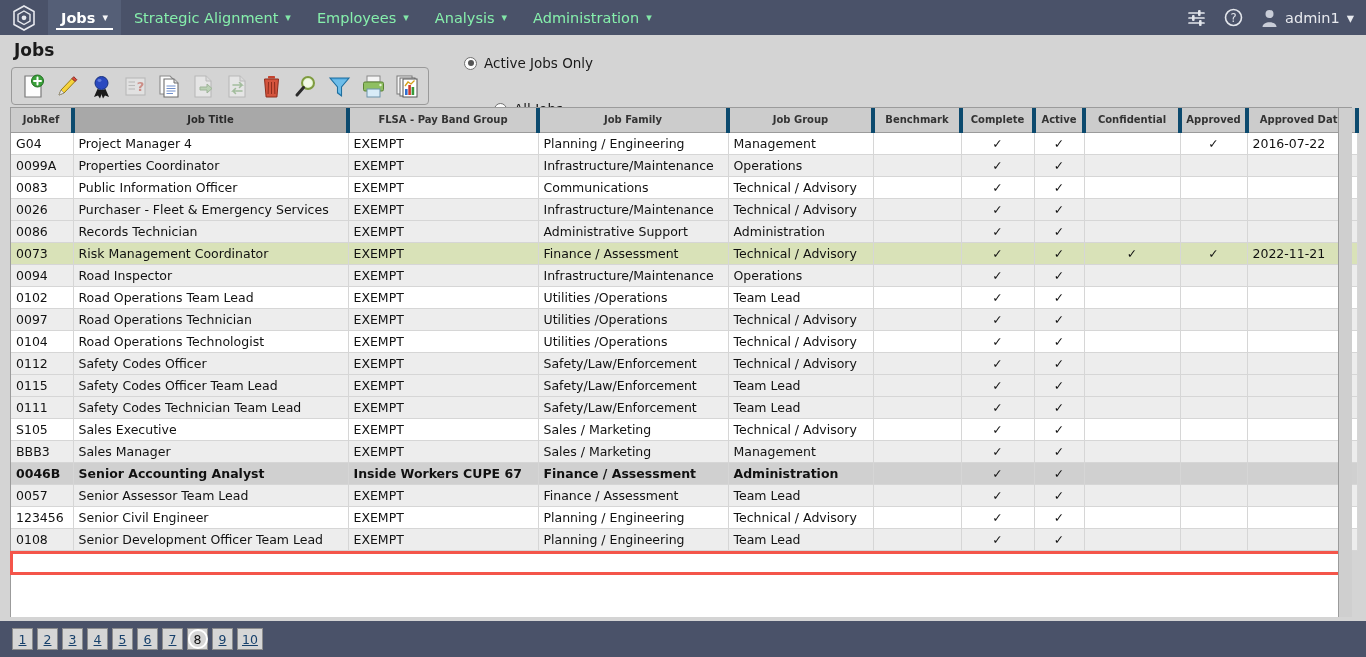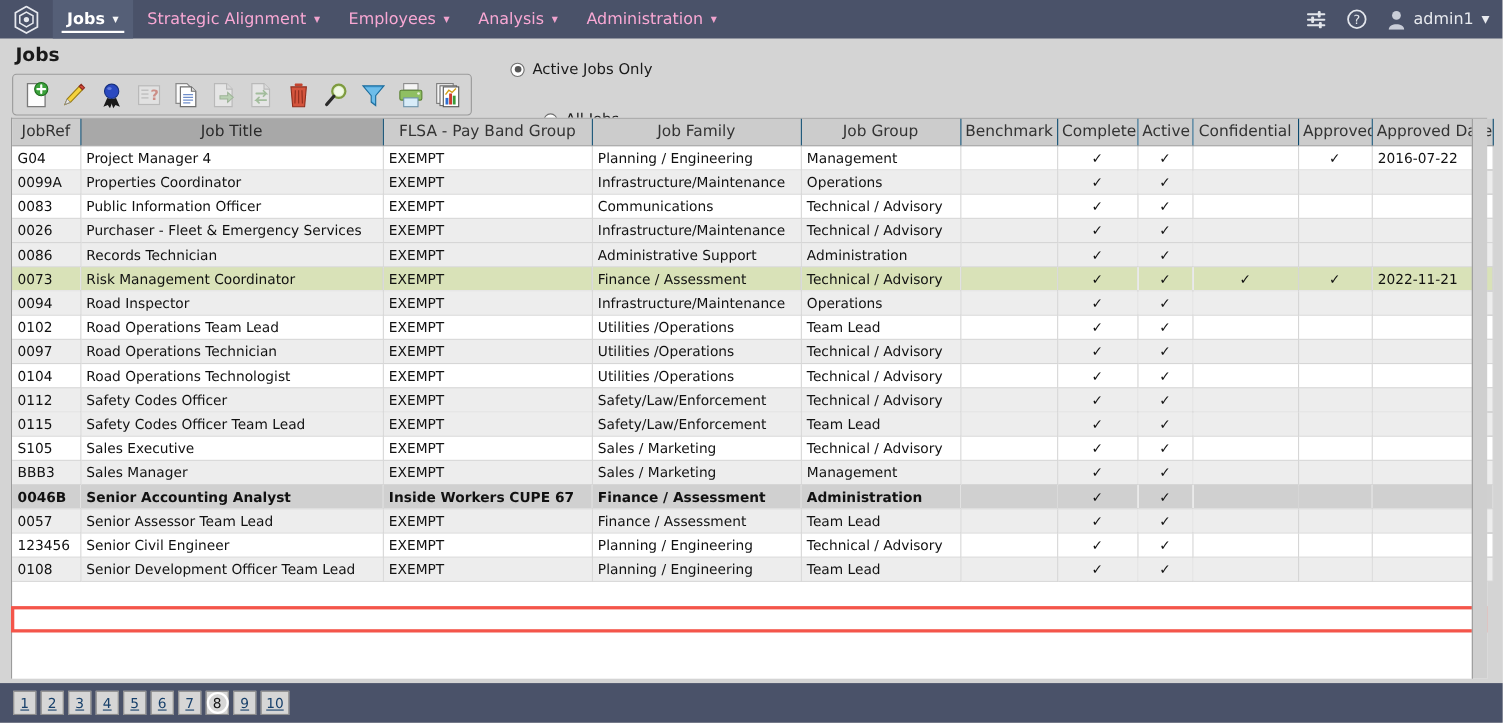--- a/index.html
+++ b/index.html
@@ -21,21 +21,21 @@
   }
   #logo-box {
     width: 48px;
     display: flex; align-items: center; justify-content: center;
     flex: none;
   }
   .hexlogo { width: 24px; height: 26px; display:block; }
   .navitem {
     display: flex; align-items: center;
     padding: 0 13px;
-    color: #f9a8d4;
+    color: #86efac;
     font-size: 14.5px;
     white-space: nowrap;
     position: relative;
     cursor: pointer;
   }
   .navitem .caret { margin-left: 7px; font-size: 11px; opacity: .95; }
   .navitem.active {
     background: #555f77;
     color: #ffffff;
     font-weight: bold;
@@ -113,25 +113,25 @@
     width: 1342px;
     background: #ffffff;
     border-top: 1px solid #9b9b9b;
     border-left: 1px solid #9b9b9b;
     position: relative;
     height: 510px;
   }
   table { border-collapse: collapse; width: 100%; table-layout: fixed; }
   thead th {
     background: #cccccc;
-    border-right: 1px solid #0c4a6e;
+    border-right: 4px solid #0c4a6e;
     border-bottom: 1px solid #9b9b9b;
     height: 24px;
-    font-size: 14px;
-    font-weight: normal;
+    font-size: 10px;
+    font-weight: bold;
     color: #333333;
     padding: 0 4px;
     text-align: center;
     white-space: nowrap;
     overflow: hidden;
     cursor: pointer;
   }
   thead th.sorted { background: #a8a8a8; color: #2b2b2b; }
   tbody td {
     height: 22px;
@@ -591,20 +591,33 @@
           <td>EXEMPT</td>
           <td>Safety/Law/Enforcement</td>
           <td>Team Lead</td>
           <td class="ctr"></td>
           <td class="ctr">✓</td>
           <td class="ctr">✓</td>
           <td class="ctr"></td>
           <td class="ctr"></td>
           <td></td>
         </tr>
+        <tr class="alt">
+          <td>0111</td>
+          <td>Safety Codes Technician Team Lead</td>
+          <td>EXEMPT</td>
+          <td>Safety/Law/Enforcement</td>
+          <td>Team Lead</td>
+          <td class="ctr"></td>
+          <td class="ctr">✓</td>
+          <td class="ctr">✓</td>
+          <td class="ctr"></td>
+          <td class="ctr"></td>
+          <td></td>
+        </tr>
         <tr>
           <td>S105</td>
           <td>Sales Executive</td>
           <td>EXEMPT</td>
           <td>Sales / Marketing</td>
           <td>Technical / Advisory</td>
           <td class="ctr"></td>
           <td class="ctr">✓</td>
           <td class="ctr">✓</td>
           <td class="ctr"></td>

